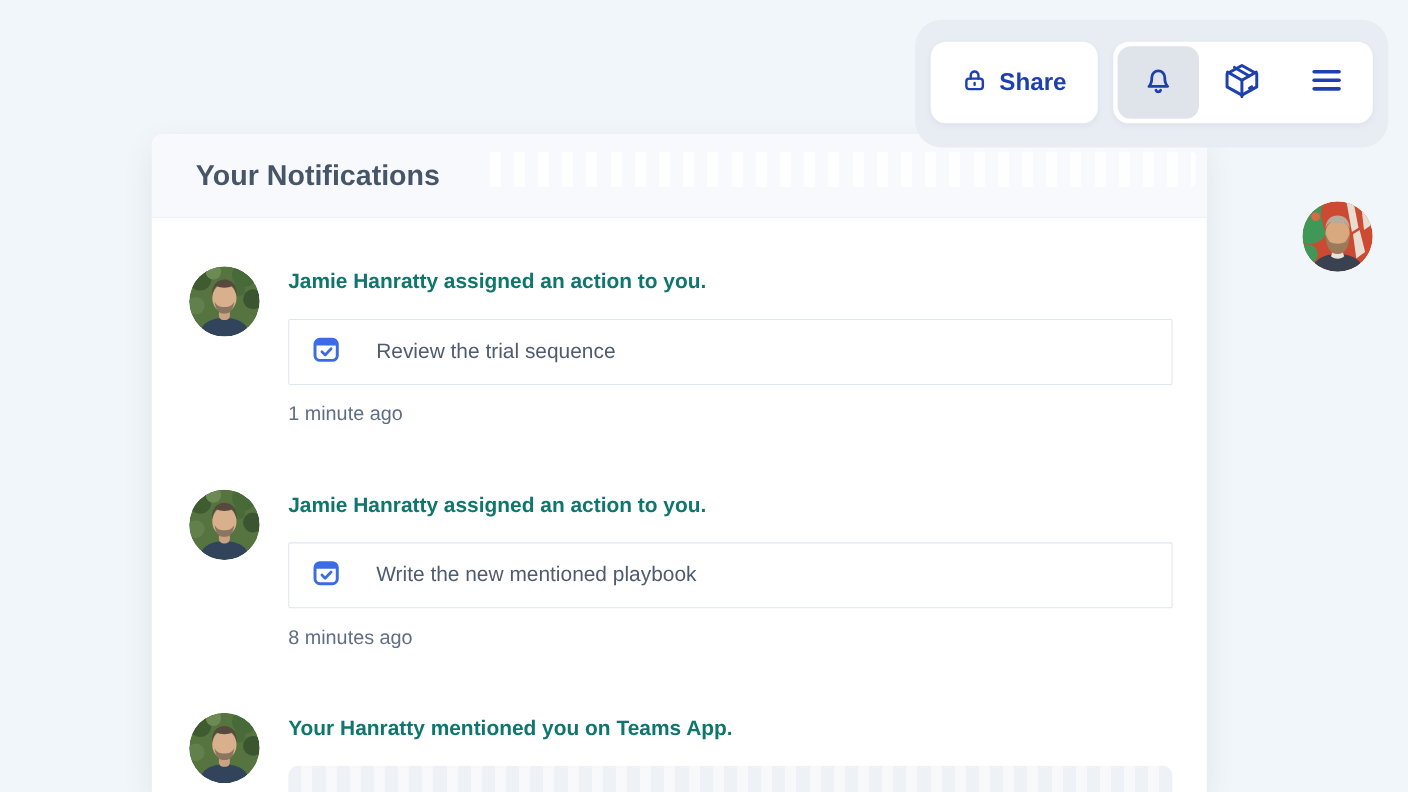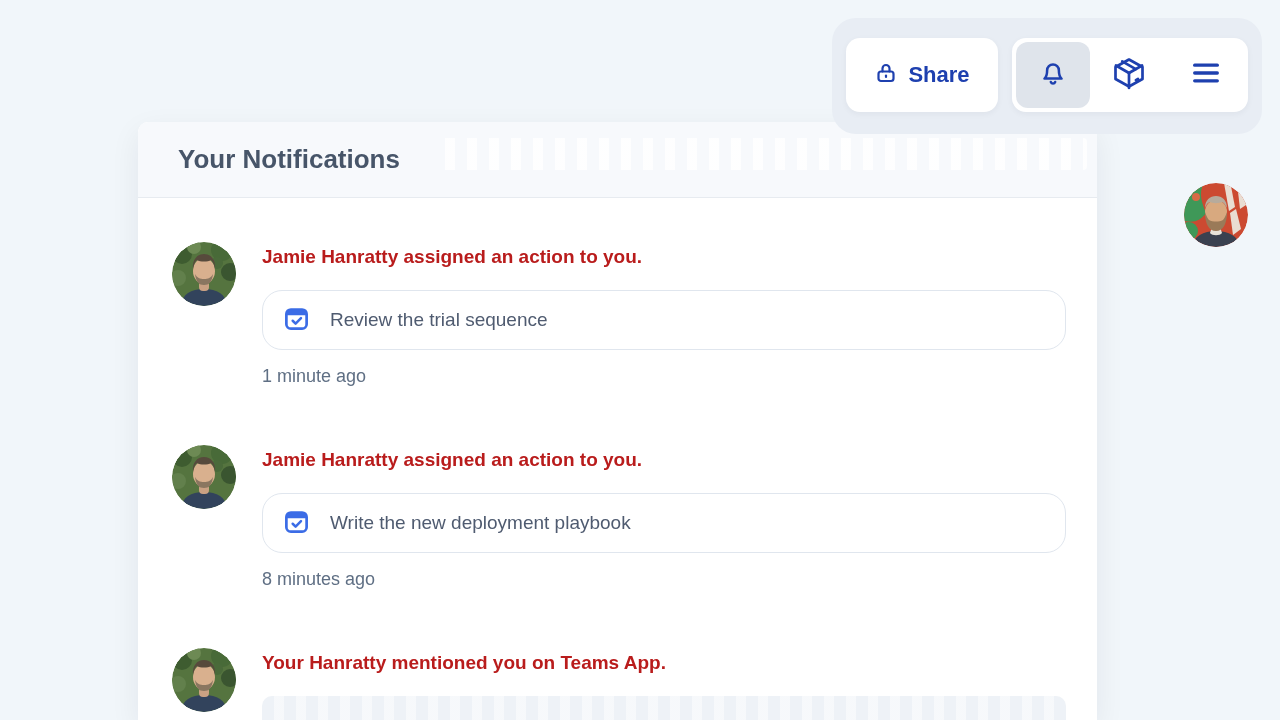--- a/index.html
+++ b/index.html
@@ -34,24 +34,24 @@
                     background:repeating-linear-gradient(90deg,
                       rgba(255,255,255,0) 0px, rgba(255,255,255,0) 12px,
                       rgba(255,255,255,.85) 12px, rgba(255,255,255,.85) 22px);
                     border-radius:4px; }
   .panel-body { padding:44px 30px 0 34px; }
 
   .notif { display:flex; gap:26px; margin-bottom:58px; }
   .avatar { width:64px; height:64px; border-radius:50%; overflow:hidden; flex:0 0 64px; }
   .avatar svg { display:block; width:64px; height:64px; }
   .notif-content { width:804px; padding-top:2px; }
-  .notif-message { font-size:19px; line-height:26px; font-weight:bold; color:#b91c1c; }
-  .action-card { margin-top:20px; height:60px; border:1px solid #e0e6ee; border-radius:20px;
+  .notif-message { font-size:19px; line-height:26px; font-weight:bold; color:#0f766e; }
+  .action-card { margin-top:20px; height:60px; border:1px solid #e0e6ee; border-radius:2px;
                  background:#ffffff; display:flex; align-items:center; padding:0 20px;
-                 gap:20px; cursor:pointer; }
+                 gap:32px; cursor:pointer; }
   .action-label { font-size:19px; color:#4f5b70; }
   .notif-time { margin-top:16px; font-size:18px; color:#5f6f84; }
   .preview-card { margin-top:20px; height:60px; border-radius:10px; background:#eef2f7;
                   cursor:pointer;
                   background-image:repeating-linear-gradient(90deg,
                       rgba(255,255,255,0) 0px, rgba(255,255,255,0) 12px,
                       rgba(255,255,255,.5) 12px, rgba(255,255,255,.5) 22px); }
 
   
   .profile-avatar { position:absolute; left:1184px; top:183px; width:64px; height:64px;
@@ -182,21 +182,21 @@
         <div class="notif-content">
           <div class="notif-message">Jamie Hanratty assigned an action to you.</div>
           <div class="action-card">
             <span>
               <svg width="27" height="27" viewBox="0 0 24 24">
                 <rect x="3" y="4" width="18" height="17" rx="4" fill="#ffffff" stroke="#3b6ce6" stroke-width="2.4"></rect>
                 <path d="M7 4h10a4 4 0 0 1 4 4v1H3V8a4 4 0 0 1 4-4z" fill="#3b6ce6"></path>
                 <path d="M8.6 14l2.6 2.6 4.8-5" fill="none" stroke="#3b6ce6" stroke-width="2.2" stroke-linecap="round" stroke-linejoin="round"></path>
               </svg>
             </span>
-            <span class="action-label">Write the new deployment playbook</span>
+            <span class="action-label">Write the new mentioned playbook</span>
           </div>
           <div class="notif-time">8 minutes ago</div>
         </div>
       </div>
 
       <div class="notif">
         <div class="avatar">
           <svg viewBox="0 0 64 64">
             <defs>
                 <clipPath id="ca3">

